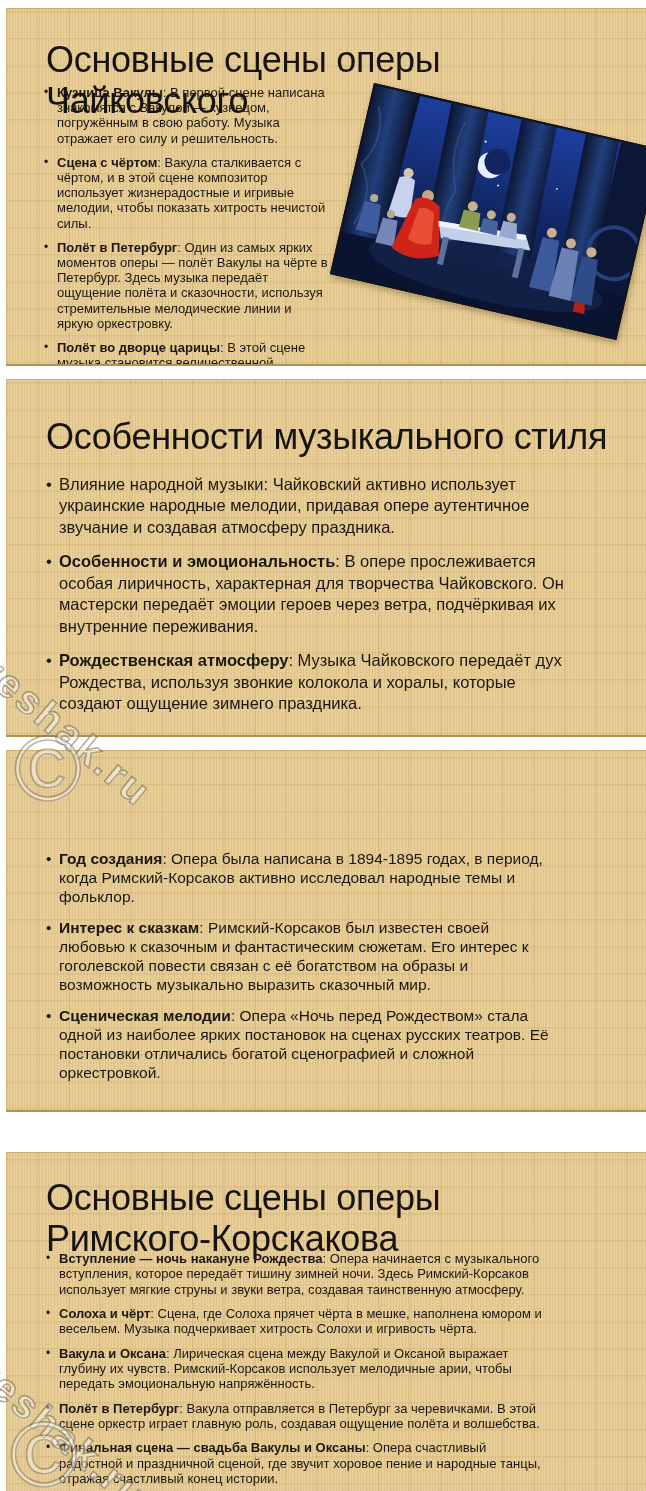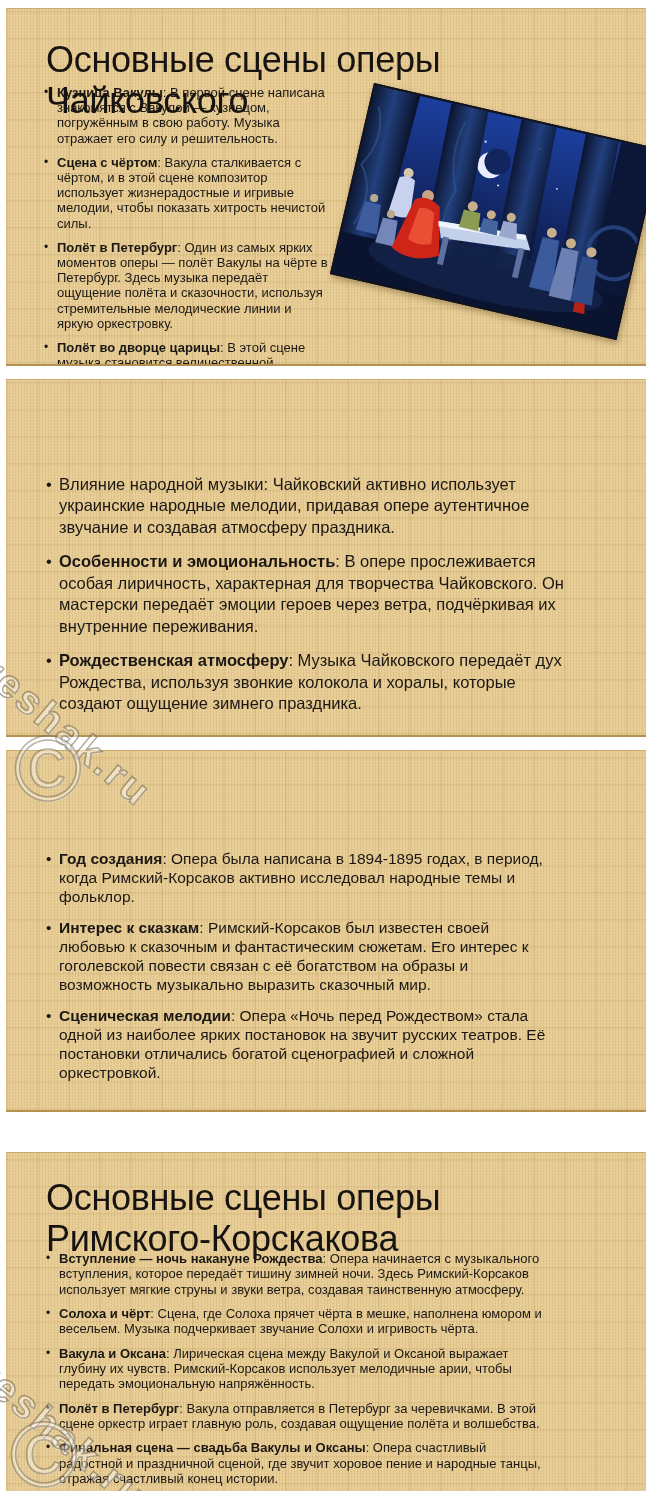--- a/index.html
+++ b/index.html
@@ -177,40 +177,41 @@
 
     <ul class="bullets s1-bullets">
       <li><span class="dot">•</span><span class="lead">Кузница Вакулы</span><span>: В первой сцене написана знакомятся с Вакулой — кузнецом, погружённым в свою работу. Музыка отражает его силу и решительность.</span></li>
       <li><span class="dot">•</span><span class="lead">Сцена с чёртом</span><span>: Вакула сталкивается с чёртом, и в этой сцене композитор использует жизнерадостные и игривые мелодии, чтобы показать хитрость нечистой силы.</span></li>
       <li><span class="dot">•</span><span class="lead">Полёт в Петербург</span><span>: Один из самых ярких моментов оперы — полёт Вакулы на чёрте в Петербург. Здесь музыка передаёт ощущение полёта и сказочности, используя стремительные мелодические линии и яркую оркестровку.</span></li>
       <li><span class="dot">•</span><span class="lead">Полёт во дворце царицы</span><span>: В этой сцене музыка становится величественной, отражая роскошь императорского двора. Черевички становятся символом любви и преданности.</span></li>
     </ul>
   </section>
 
   <section class="slide slide-2">
+    <h2 class="s2-title">Особенности музыкального стиля</h2>
     <ul class="bullets s2-bullets">
       <li><span class="dot">•</span><span class="lead"></span><span>Влияние народной музыки: Чайковский активно использует украинские народные мелодии, придавая опере аутентичное звучание и создавая атмосферу праздника.</span></li>
       <li><span class="dot">•</span><span class="lead">Особенности и эмоциональность</span><span>: В опере прослеживается особая лиричность, характерная для творчества Чайковского. Он мастерски передаёт эмоции героев через ветра, подчёркивая их внутренние переживания.</span></li>
       <li><span class="dot">•</span><span class="lead">Рождественская атмосферу</span><span>: Музыка Чайковского передаёт дух Рождества, используя звонкие колокола и хоралы, которые создают ощущение зимнего праздника.</span></li>
     </ul>
   </section>
 
   <section class="slide slide-3">
     <ul class="bullets s3-bullets">
       <li><span class="dot">•</span><span class="lead">Год создания</span><span>: Опера была написана в 1894-1895 годах, в период, когда Римский-Корсаков активно исследовал народные темы и фольклор.</span></li>
       <li><span class="dot">•</span><span class="lead">Интерес к сказкам</span><span>: Римский-Корсаков был известен своей любовью к сказочным и фантастическим сюжетам. Его интерес к гоголевской повести связан с её богатством на образы и возможность музыкально выразить сказочный мир.</span></li>
-      <li><span class="dot">•</span><span class="lead">Сценическая мелодии</span><span>: Опера «Ночь перед Рождеством» стала одной из наиболее ярких постановок на звучит русских театров. Её постановки отличались богатой сценографией и сложной оркестровкой.</span></li>
+      <li><span class="dot">•</span><span class="lead">Сценическая мелодии</span><span>: Опера «Ночь перед Рождеством» стала одной из наиболее ярких постановок на сценах русских театров. Её постановки отличались богатой сценографией и сложной оркестровкой.</span></li>
     </ul>
   </section>
 
   <section class="slide slide-4">
     <h2 class="s4-title">Основные сцены оперы Римского-Корскакова</h2>
     <ul class="bullets s4-bullets">
       <li><span class="dot">•</span><span class="lead">Вступление — ночь накануне Рождества</span><span>: Опера начинается с музыкального вступления, которое передаёт тишину зимней ночи. Здесь Римский-Корсаков использует мягкие струны и звуки ветра, создавая таинственную атмосферу.</span></li>
-      <li><span class="dot">•</span><span class="lead">Солоха и чёрт</span><span>: Сцена, где Солоха прячет чёрта в мешке, наполнена юмором и весельем. Музыка подчеркивает звучание Солохи и игривость чёрта.</span></li>
+      <li><span class="dot">•</span><span class="lead">Солоха и чёрт</span><span>: Сцена, где Солоха прячет чёрта в мешке, наполнена юмором и весельем. Музыка подчеркивает хитрость Солохи и игривость чёрта.</span></li>
       <li><span class="dot">•</span><span class="lead">Вакула и Оксана</span><span>: Лирическая сцена между Вакулой и Оксаной выражает глубину их чувств. Римский-Корсаков использует мелодичные арии, чтобы передать эмоциональную напряжённость.</span></li>
       <li><span class="dot">•</span><span class="lead">Полёт в Петербург</span><span>: Вакула отправляется в Петербург за черевичками. В этой сцене оркестр играет главную роль, создавая ощущение полёта и волшебства.</span></li>
       <li><span class="dot">•</span><span class="lead">Финальная сцена — свадьба Вакулы и Оксаны</span><span>: Опера счастливый радостной и праздничной сценой, где звучит хоровое пение и народные танцы, отражая счастливый конец истории.</span></li>
     </ul>
   </section>
 
   <div class="wm">
     <div class="wm wm-text wm1-text">reshak.ru</div>
     <div class="wm wm-copy wm1-copy">©</div>
   </div>

